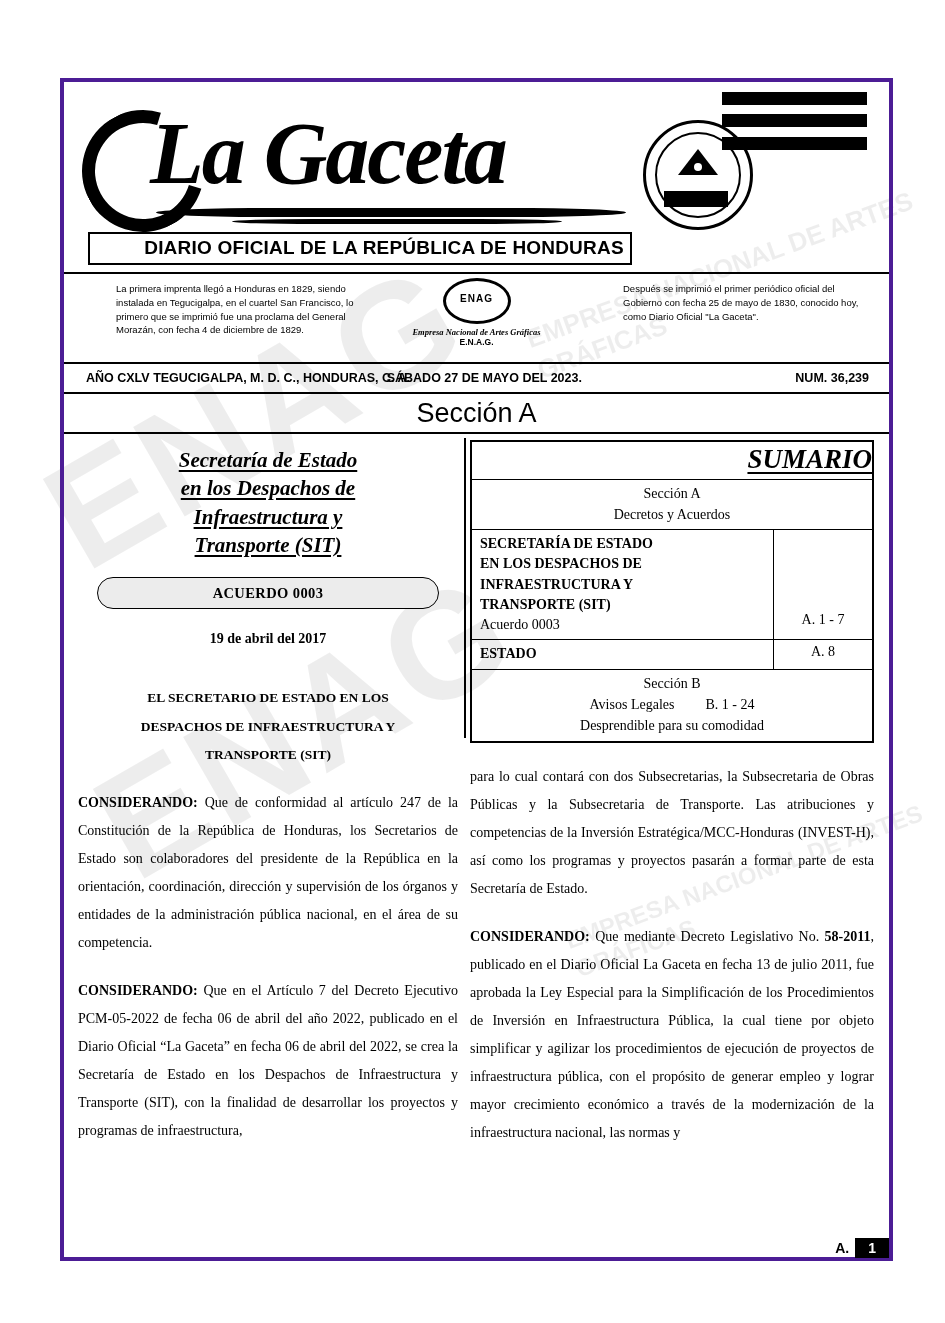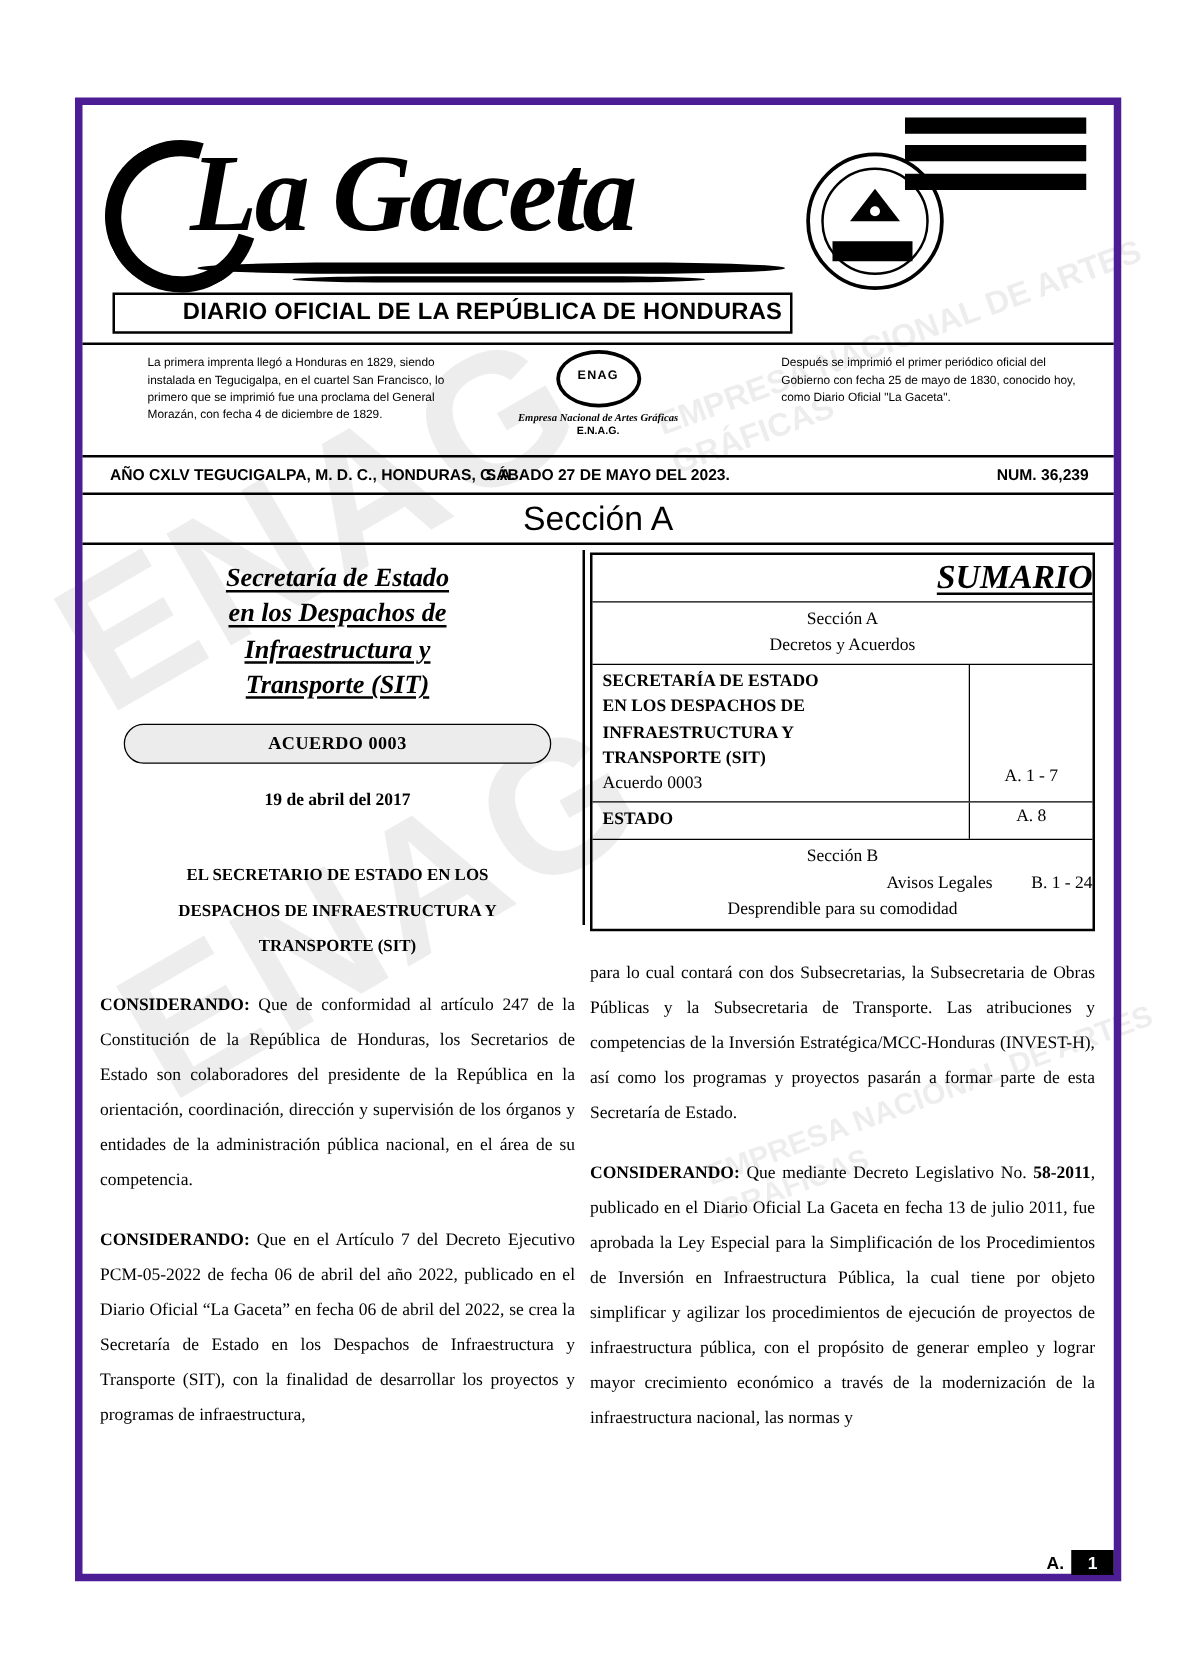--- a/index.html
+++ b/index.html
@@ -1,20 +1,20 @@
 <!DOCTYPE html>
 <html><head>
 <meta charset="utf-8">
 <style>
   html,body{margin:0;padding:0;background:#fff;}
   body{width:945px;height:1323px;font-family:"Liberation Serif",serif;color:#000;position:relative;overflow:hidden;}
   .page{position:absolute;left:0;top:0;width:945px;height:1323px;}
 
   
-  .frame{position:absolute;left:60px;top:78px;width:825px;height:1175px;border:6px solid #4c1d95;}
+  .frame{position:absolute;left:60px;top:78px;width:825px;height:1175px;border:4px solid #4c1d95;}
 
   
   .masthead{position:relative;height:190px;border-bottom:2px solid #000;}
   .logo-wrap{position:absolute;left:18px;top:6px;width:560px;height:140px;}
   .logo-swoosh{position:absolute;left:0;top:22px;width:96px;height:96px;border:13px solid #000;border-radius:50%;border-right-color:transparent;border-top-color:#000;transform:rotate(-28deg);}
   .logo-text{position:absolute;left:68px;top:22px;font-family:"Liberation Serif",serif;font-style:italic;font-weight:bold;font-size:88px;letter-spacing:-2px;line-height:1;}
   .logo-underline{position:absolute;left:74px;top:120px;width:470px;height:9px;background:#000;border-radius:50%/100%;}
   .logo-underline2{position:absolute;left:150px;top:131px;width:330px;height:5px;background:#000;border-radius:50%/100%;}
 
   .subtitle-box{position:absolute;left:24px;top:150px;width:540px;border:2px solid #000;text-align:center;padding:3px 0 4px;}
@@ -72,21 +72,21 @@
 
   
   .sumario-box{border:2px solid #000;}
   .sumario-title{text-align:right;font-family:"Liberation Serif",serif;font-weight:bold;font-style:italic;font-size:27px;padding:2px 0 4px;text-decoration:underline;text-underline-offset:4px;border-bottom:1.5px solid #000;}
   .sum-sec{text-align:center;font-size:14px;line-height:1.5;padding:3px 0 4px;border-bottom:1.5px solid #000;}
   .sum-row{display:flex;border-bottom:1.5px solid #000;}
   .sum-row .l{flex:1;padding:4px 8px;font-size:14px;line-height:1.45;}
   .sum-row .r{width:86px;border-left:1.5px solid #000;padding:4px 6px;font-size:14px;text-align:center;}
   .sum-row .l b{font-weight:bold;}
   .sum-foot{text-align:center;font-size:14px;line-height:1.5;padding:3px 0 5px;}
-  .sum-foot .inline{display:flex;justify-content:flex-end;align-items:center;gap:31px;}
+  .sum-foot .inline{display:flex;justify-content:center;align-items:center;gap:31px;}
 
   
   .footer{position:absolute;right:0;bottom:-1px;display:flex;align-items:center;}
   .footer .lbl{font-family:"Liberation Sans",sans-serif;font-weight:bold;font-size:14px;margin-right:6px;}
   .footer .num{background:#000;color:#fff;font-family:"Liberation Sans",sans-serif;font-weight:bold;font-size:14px;padding:2px 13px;}
 
   
   .wm{position:absolute;color:rgba(0,0,0,0.07);font-family:"Liberation Sans",sans-serif;font-weight:bold;pointer-events:none;user-select:none;}
   .wm-enag1{left:30px;top:330px;font-size:150px;transform:rotate(-30deg);letter-spacing:4px;}
   .wm-enag2{left:80px;top:640px;font-size:150px;transform:rotate(-30deg);letter-spacing:4px;}

